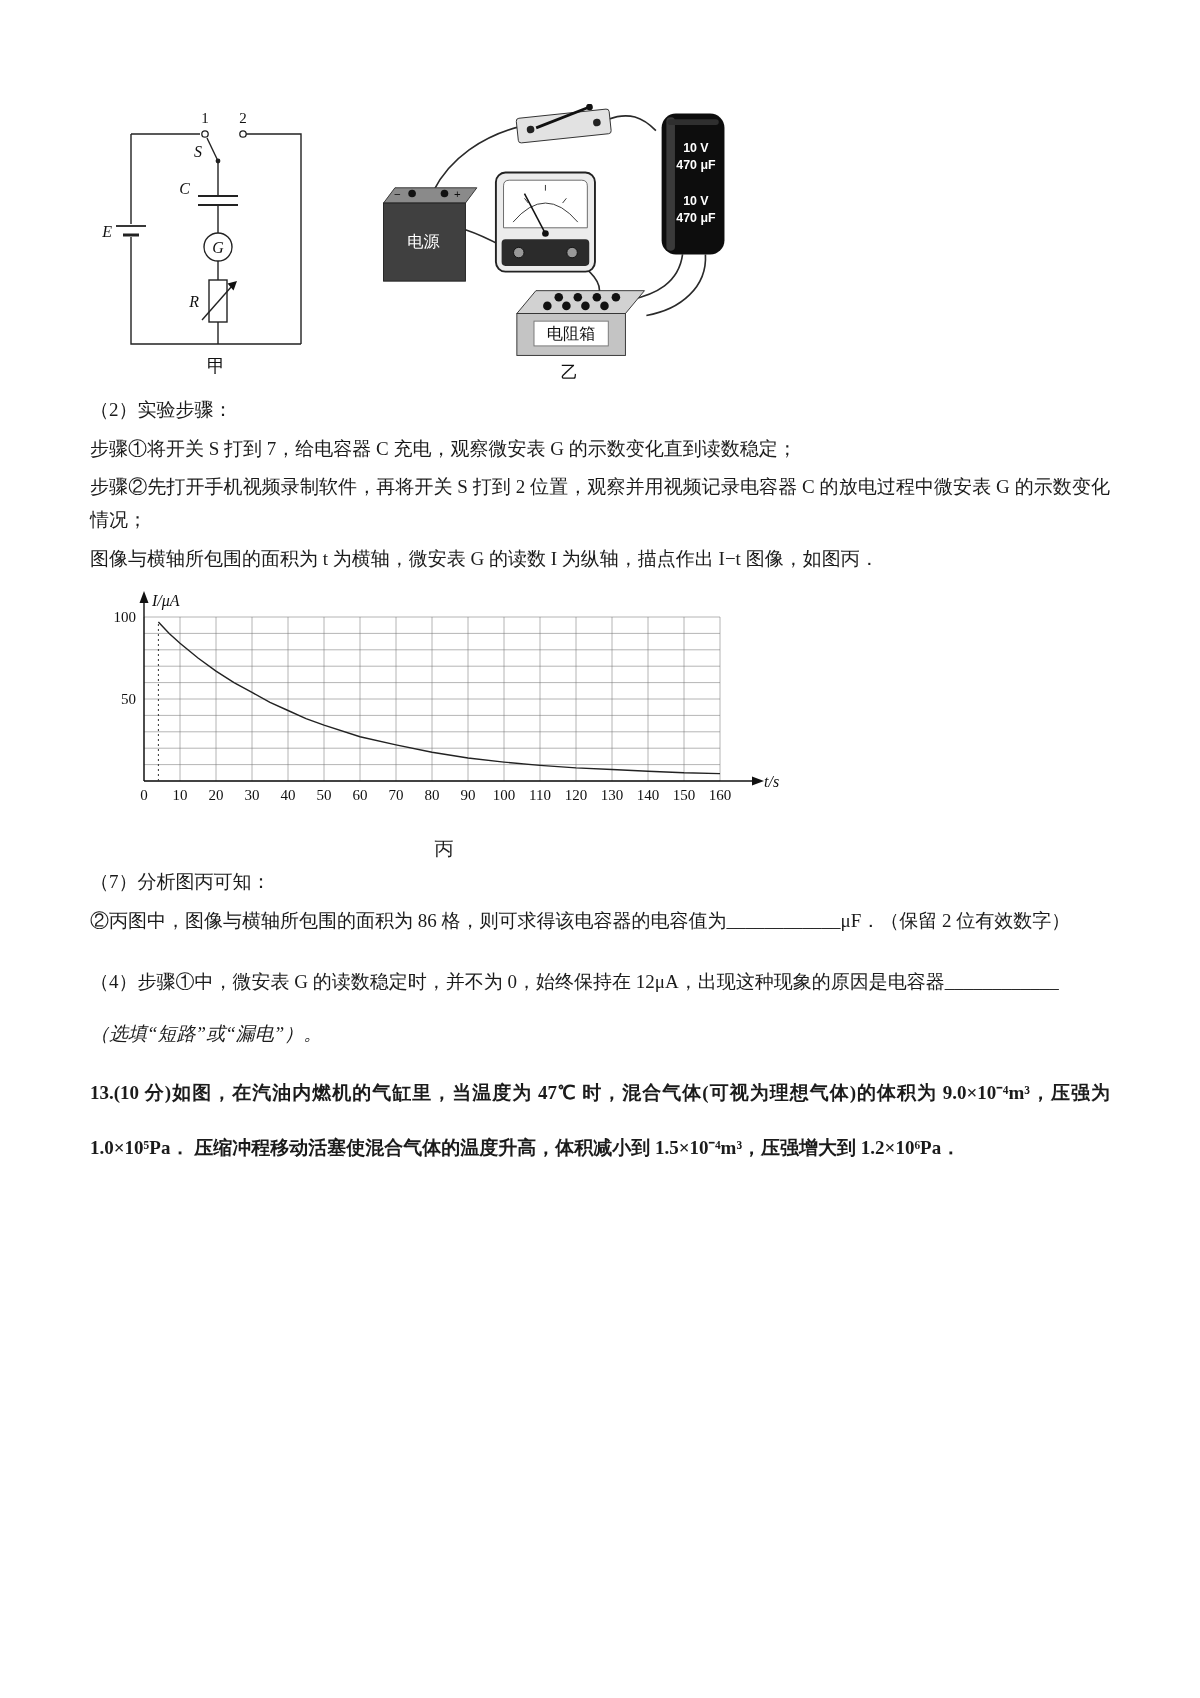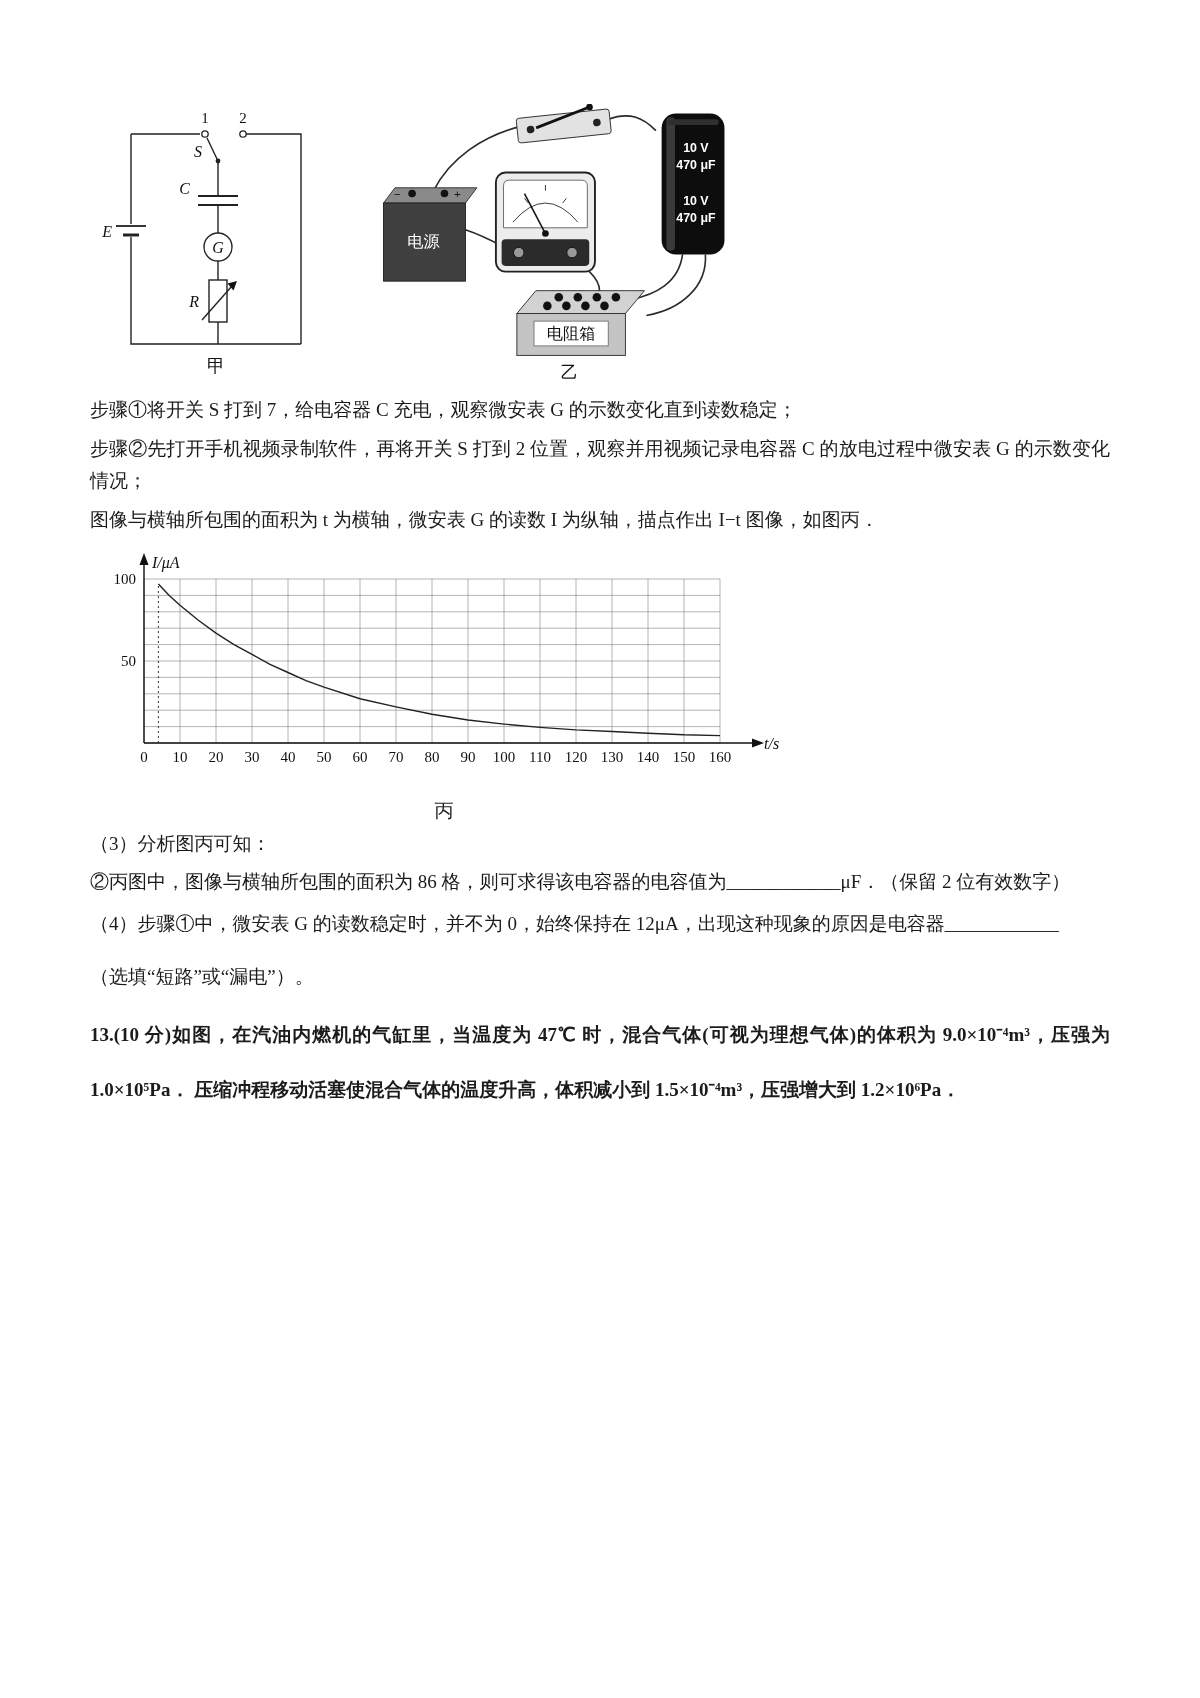--- a/index.html
+++ b/index.html
@@ -19,22 +19,22 @@
     align-items:flex-start;
     gap:28px;
     padding-left:6px;
     margin-bottom:10px;
   }
   .para{
     margin:0 0 6px 0;
     line-height:1.72;
     text-align:justify;
   }
-  .para.gap-top{margin-top:9px;}
-  .para.gap-top-lg{margin-top:20px;}
+  .para.gap-top{margin-top:28px;}
+  .para.gap-top-lg{margin-top:20px;font-style:italic;}
   .para.q13{line-height:2.9;margin-top:14px;font-weight:bold;}
   
   .wire{stroke:#222;stroke-width:1.4;fill:none;}
   .plate{stroke:#222;stroke-width:1.8;}
   .plate-thick{stroke:#222;stroke-width:3;}
   .comp{fill:none;stroke:#222;stroke-width:1.4;}
   .node{fill:#fff;stroke:#222;stroke-width:1.3;}
   .dot{fill:#222;}
   .sym-label{font:italic 16px "Liberation Serif", serif;fill:#111;}
   .plain-label{font:15px "Liberation Serif", serif;fill:#111;}
@@ -173,20 +173,21 @@
         <circle cx="92" cy="16" r="4.5" fill="#111"></circle>
         <rect x="0" y="24" width="114" height="44" fill="#c4c4c4" stroke="#333"></rect>
         <rect x="18" y="32" width="78" height="26" fill="#ffffff" stroke="#777"></rect>
         <text class="cn-dark" x="57" y="51" text-anchor="middle">电阻箱</text>
       </g>
 
       <text class="cap-label" x="205" y="288" text-anchor="middle">乙</text>
     </svg>
   </div>
 
+  <p class="para">（2）实验步骤：</p>
   <p class="para">步骤①将开关 S 打到 7，给电容器 C 充电，观察微安表 G 的示数变化直到读数稳定；</p>
   <p class="para">步骤②先打开手机视频录制软件，再将开关 S 打到 2 位置，观察并用视频记录电容器 C 的放电过程中微安表 G 的示数变化情况；</p>
   <p class="para">图像与横轴所包围的面积为 t 为横轴，微安表 G 的读数 I 为纵轴，描点作出 I−t 图像，如图丙．</p>
 
   <div class="chart-wrap">
     <svg id="chart-svg" width="700" height="240" viewBox="0 0 700 240">
         <line x1="50" y1="28" x2="50" y2="192" class="grid"></line>
         <line x1="86" y1="28" x2="86" y2="192" class="grid"></line>
         <line x1="122" y1="28" x2="122" y2="192" class="grid"></line>
         <line x1="158" y1="28" x2="158" y2="192" class="grid"></line>
@@ -238,19 +239,19 @@
         <text x="42" y="115" class="tick" text-anchor="end">50</text>
         <text x="42" y="33" class="tick" text-anchor="end">100</text>
         <text x="58" y="17" class="alabel">I/μA</text>
         <text x="670" y="198" class="alabel">t/s</text>
         <line x1="64.4" y1="192" x2="64.4" y2="32.920000000000016" class="dash"></line>
         <path d="M64.4 32.9 L75.2 44.4 L86.0 54.2 L104.0 69.0 L122.0 82.1 L140.0 93.6 L158.0 103.4 L176.0 113.3 L194.0 121.5 L212.0 129.7 L230.0 136.2 L266.0 147.7 L302.0 155.9 L338.0 163.3 L374.0 169.0 L410.0 173.1 L446.0 176.4 L482.0 178.9 L518.0 180.5 L554.0 182.2 L590.0 183.8 L626.0 184.6" class="curve"></path>
       </svg>
     <div class="chart-caption">丙</div>
   </div>
 
-  <p class="para">（3）分析图丙可知：</p>
+  <p class="para">（7）分析图丙可知：</p>
   <p class="para">②丙图中，图像与横轴所包围的面积为 86 格，则可求得该电容器的电容值为____________μF．（保留 2 位有效数字）</p>
   <p class="para gap-top">（4）步骤①中，微安表 G 的读数稳定时，并不为 0，始终保持在 12μA，出现这种现象的原因是电容器____________</p>
   <p class="para gap-top-lg">（选填“短路”或“漏电”）。</p>
   <p class="para q13">13.(10 分)如图，在汽油内燃机的气缸里，当温度为 47℃ 时，混合气体(可视为理想气体)的体积为 9.0×10⁻⁴m³，压强为 1.0×10⁵Pa．  压缩冲程移动活塞使混合气体的温度升高，体积减小到 1.5×10⁻⁴m³，压强增大到 1.2×10⁶Pa．</p>
 
 </div>
 
 </body></html>

